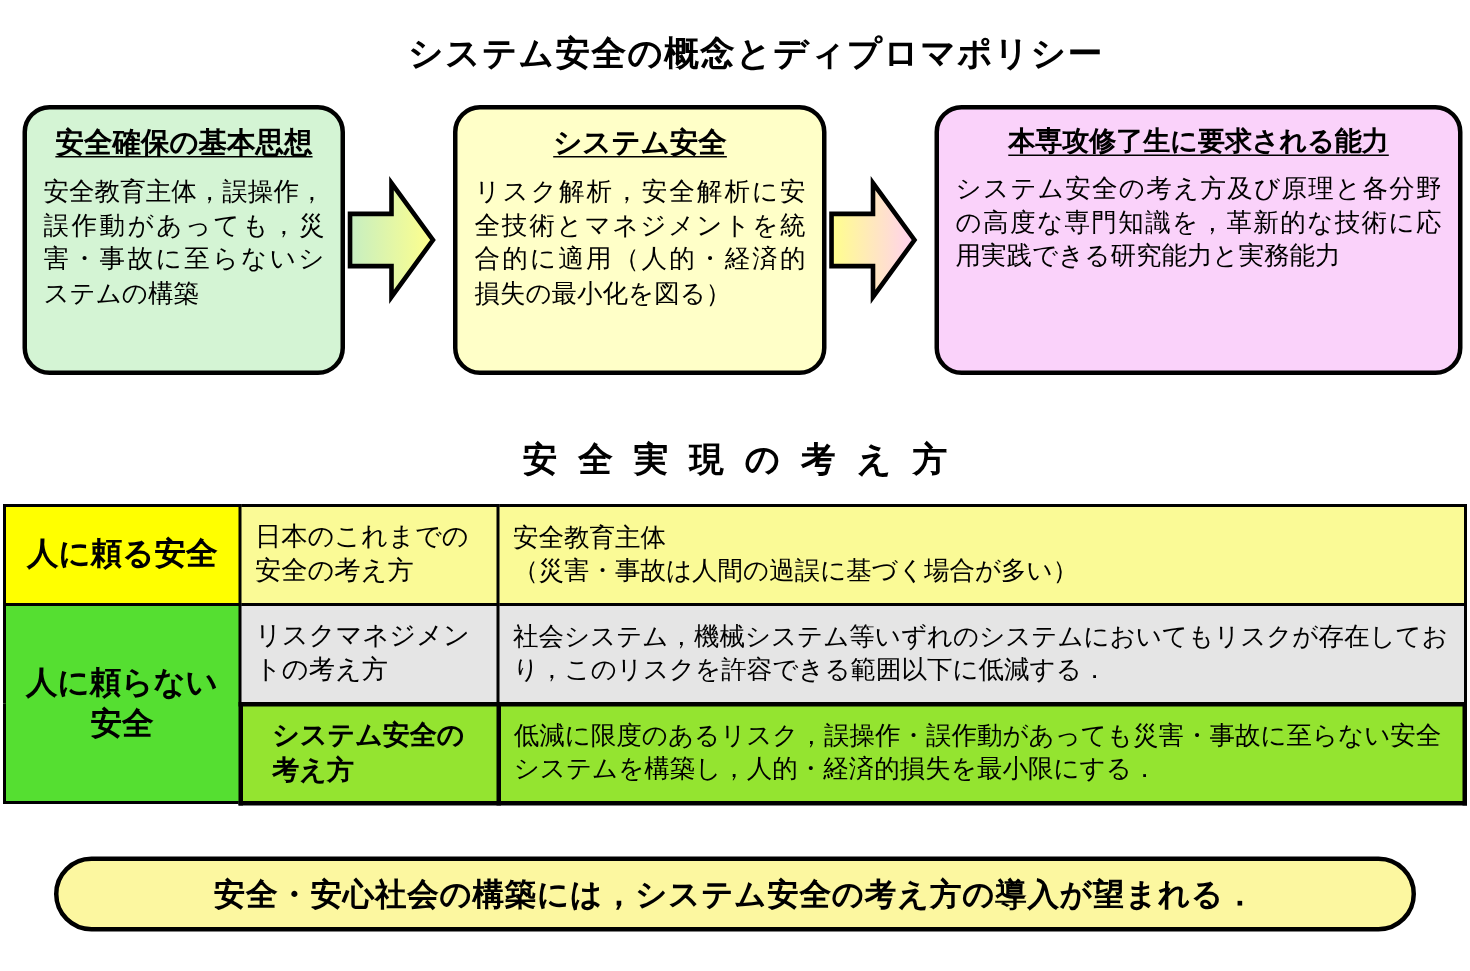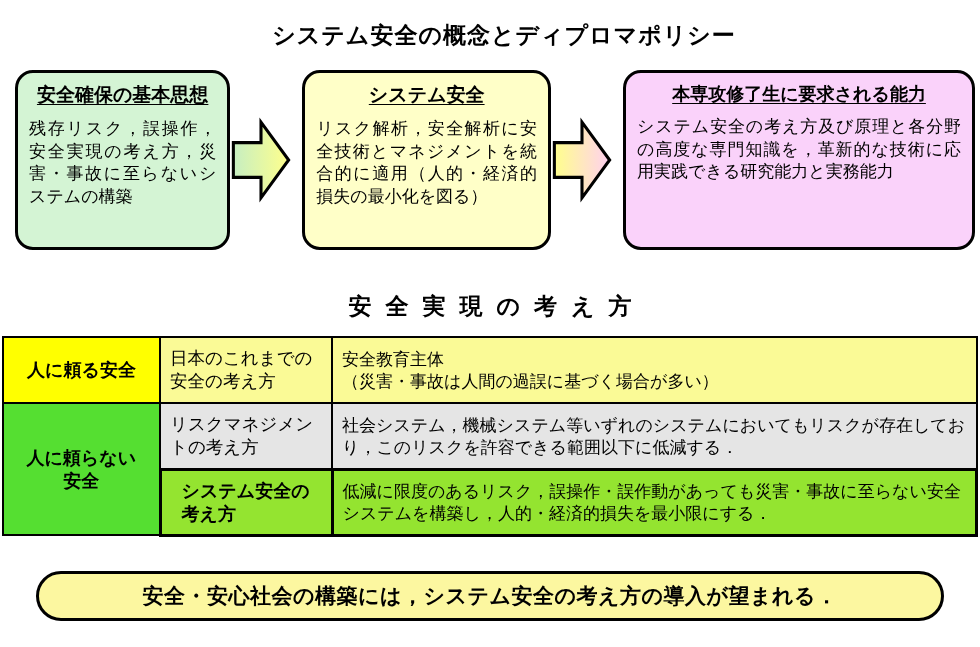--- a/index.html
+++ b/index.html
@@ -89,21 +89,21 @@
     vertical-align: middle;
     padding: 4px 9px;
     line-height: 1.3;
   }
   .safety-table .col-label { width: 157px; }
   .safety-table .col-view  { width: 172px; }
   .row-h { height: 66px; }
   td.cell-label {
     text-align: center;
     font-weight: bold;
-    font-size: 18px;
+    font-size: 21px;
     white-space: pre-line;
     padding: 4px 4px;
   }
   .bg-yellow-bright { background: #ffff00; }
   .bg-green-bright  { background: #55df31; }
   .bg-yellow-pale   { background: #fafa96; }
   .bg-green-pale    { background: #e5e5e5; }
   .bg-green-mid     { background: #94e430; }
   td.cell-view { font-size: 17.5px; }
   td.cell-desc { font-size: 17px; white-space: pre-line; }
@@ -130,21 +130,21 @@
 <body>
 
 <div id="page">
 
   <h1 class="page-title">システム安全の概念とディプロマポリシー</h1>
 
   <div class="flow-row">
 
     <div class="flow-box box-basic">
       <div class="box-title">安全確保の基本思想</div>
-      <div class="box-body">残存リスク，誤操作，安全実現の考え方，災害・事故に至らないシステムの構築</div>
+      <div class="box-body">安全教育主体，誤操作，誤作動があっても，災害・事故に至らないシステムの構築</div>
     </div>
 
     <div class="flow-arrow-wrap">
       <svg width="62" height="86" viewBox="0 0 60 84" aria-hidden="true">
         <defs>
           <linearGradient id="grad-gy" x1="0" y1="0" x2="1" y2="0">
             <stop offset="0" stop-color="#c6eec2"></stop>
             <stop offset="1" stop-color="#ffff8c"></stop>
           </linearGradient>
         </defs>

